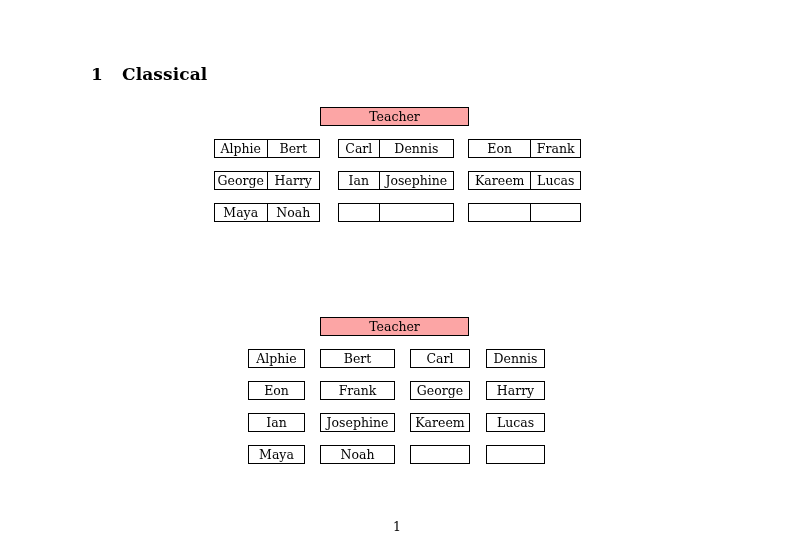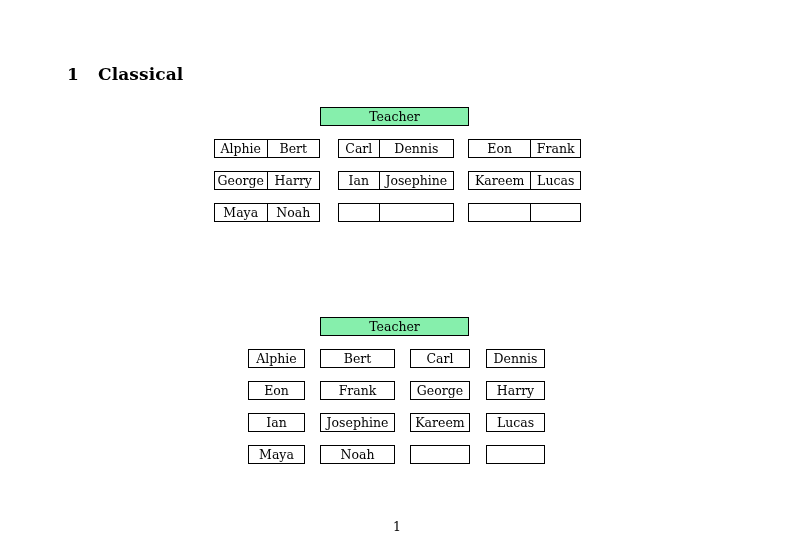--- a/index.html
+++ b/index.html
@@ -25,20 +25,21 @@
     height: 560px;
   }
 
   
   .section-heading {
     position: absolute;
     font-size: 17px;
     font-weight: bold;
     letter-spacing: 0.1px;
     white-space: nowrap;
+    margin-left: 24px;
   }
   .section-heading .sec-num {
     display: inline-block;
     width: 31px;
   }
   .section-heading .sec-title {
     display: inline-block;
   }
 
   #heading-classical   { left: 67px; top: 64px; }
@@ -55,21 +56,21 @@
   .teacher-box {
     position: absolute;
     left: 320px;
     width: 149px;
     height: 19px;
     border: 1px solid #000000;
     box-sizing: border-box;
     font-size: 12.5px;
     line-height: 17px;
     text-align: center;
-    background: #86efac;
+    background: #fca5a5;
   }
   #teacher-classical   { top: 107px; }
   #teacher-distributed { top: 317px; }
 
   
   .pair-group {
     position: absolute;
     height: 19px;
     border: 1px solid #000000;
     box-sizing: border-box;

